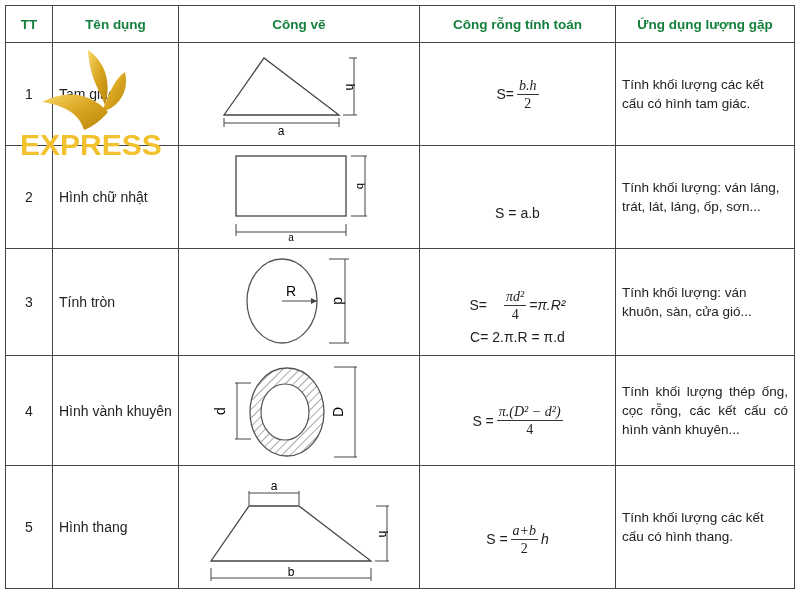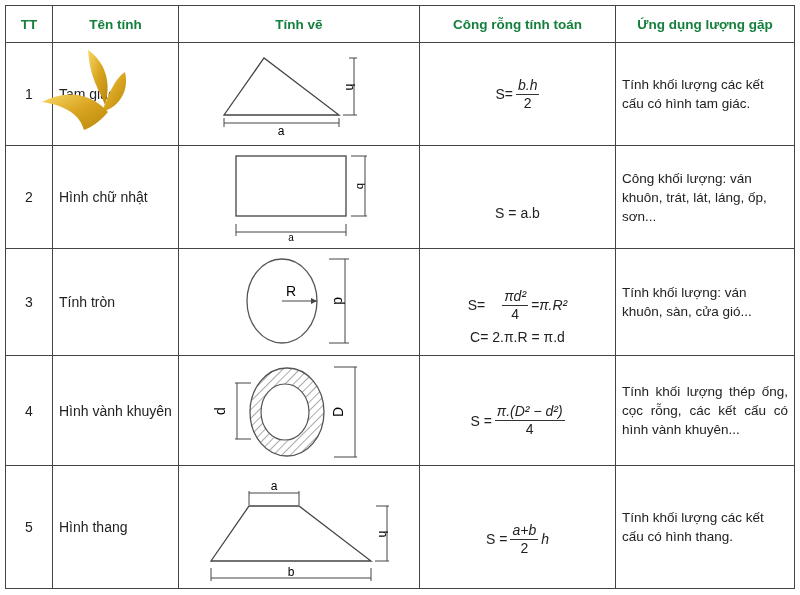--- a/index.html
+++ b/index.html
@@ -9,38 +9,38 @@
          border-collapse: collapse; table-layout: fixed; }
   .tbl td, .tbl th { border: 1.5px solid #444; padding: 0; vertical-align: middle; }
   .tbl th { font-weight: bold; font-size: 13.5px; text-align: center; height: 36px; color: #15803d; }
   .c-tt { width: 46px; text-align: center; font-size: 14px; }
   .c-name { width: 125px; font-size: 14px; padding-left: 6px !important; }
   .c-fig { width: 240px; text-align: center; }
   .c-form { width: 195px; text-align: center; font-size: 14px; }
   .c-app { font-size: 13.5px; padding: 8px 6px !important; line-height: 19px; margin-left: 14px; }
   .formula { display: inline-flex; align-items: center; justify-content: center; gap: 3px; }
   .frac { display: inline-flex; flex-direction: column; align-items: center;
-          font-family: Liberation Sans, sans-serif; font-style: italic; font-size: 14px; justify-content: space-between; }
+          font-family: Liberation Serif, serif; font-style: italic; font-size: 14px; justify-content: space-between; }
   .frac .num { border-bottom: 1px solid #333; padding: 0 2px; line-height: 17px; }
   .frac .den { line-height: 17px; font-style: normal; }
   .serif-it { font-family: Liberation Sans, sans-serif; font-style: italic; }
   svg text { font-family: "Liberation Sans", sans-serif; }
   .logo { position: absolute; left: 20px; top: 50px; width: 145px; height: 105px; pointer-events: none; }
   .logo-text { position: absolute; left: 0; top: 78px; font-size: 30px; font-weight: bold;
                color: #f2c12e; letter-spacing: 0px; font-family: "Liberation Sans", sans-serif; }
 </style>
 </head>
 <body>
 
 <table class="tbl">
   <thead>
     <tr>
       <th style="width:46px">TT</th>
-      <th style="width:125px">Tên tính</th>
-      <th style="width:240px">Tính vẽ</th>
+      <th style="width:125px">Tên dụng</th>
+      <th style="width:240px">Công vẽ</th>
       <th style="width:195px">Công rỗng tính toán</th>
       <th>Ứng dụng lượng gặp</th>
     </tr>
   </thead>
   <tbody>
 
     <tr style="height:103px">
       <td class="c-tt">1</td>
       <td class="c-name">Tam giác</td>
       <td class="c-fig">
@@ -80,21 +80,21 @@
           <text x="92" y="93" font-size="10" text-anchor="middle">a</text>
           <line x1="166" y1="8" x2="166" y2="68" stroke="#444"></line>
           <line x1="152" y1="8" x2="168" y2="8" stroke="#444"></line>
           <line x1="152" y1="68" x2="168" y2="68" stroke="#444"></line>
           <text x="0" y="0" font-size="11" transform="translate(158,38) rotate(90)" text-anchor="middle">b</text>
         </svg>
       </td>
       <td class="c-form">
         <span style="position:relative;top:16px">S = a.b</span>
       </td>
-      <td class="c-app">Công khối lượng: ván khuôn, trát, lát, láng, ốp, sơn...</td>
+      <td class="c-app">Tính khối lượng: ván láng, trát, lát, láng, ốp, sơn...</td>
     </tr>
 
     <tr style="height:107px">
       <td class="c-tt">3</td>
       <td class="c-name">Tính tròn</td>
       <td class="c-fig">
         <svg width="200" height="100" viewBox="0 0 200 100">
           <ellipse cx="83" cy="51" rx="35" ry="42" fill="none" stroke="#555" stroke-width="1.3"></ellipse>
           <line x1="83" y1="51" x2="118" y2="51" stroke="#444"></line>
           <polygon points="118,51 112,48 112,54" fill="#444"></polygon>
@@ -200,13 +200,14 @@
       <linearGradient id="gold" x1="0" y1="0" x2="1" y2="1">
         <stop offset="0" stop-color="#f7d766"></stop>
         <stop offset="0.5" stop-color="#d9a520"></stop>
         <stop offset="1" stop-color="#b8860b"></stop>
       </linearGradient>
     </defs>
     <path d="M68,0 C85,12 92,32 85,55 C80,40 70,30 68,0 Z" fill="url(#gold)"></path>
     <path d="M105,22 C95,28 88,45 82,62 C96,58 110,44 105,22 Z" fill="url(#gold)"></path>
     <path d="M22,52 C45,40 70,42 88,62 C80,72 70,78 64,80 C60,66 48,56 22,52 Z" fill="url(#gold)"></path>
   </svg>
+  <div class="logo-text">EXPRESS</div>
 </div>
 
 </body></html>

